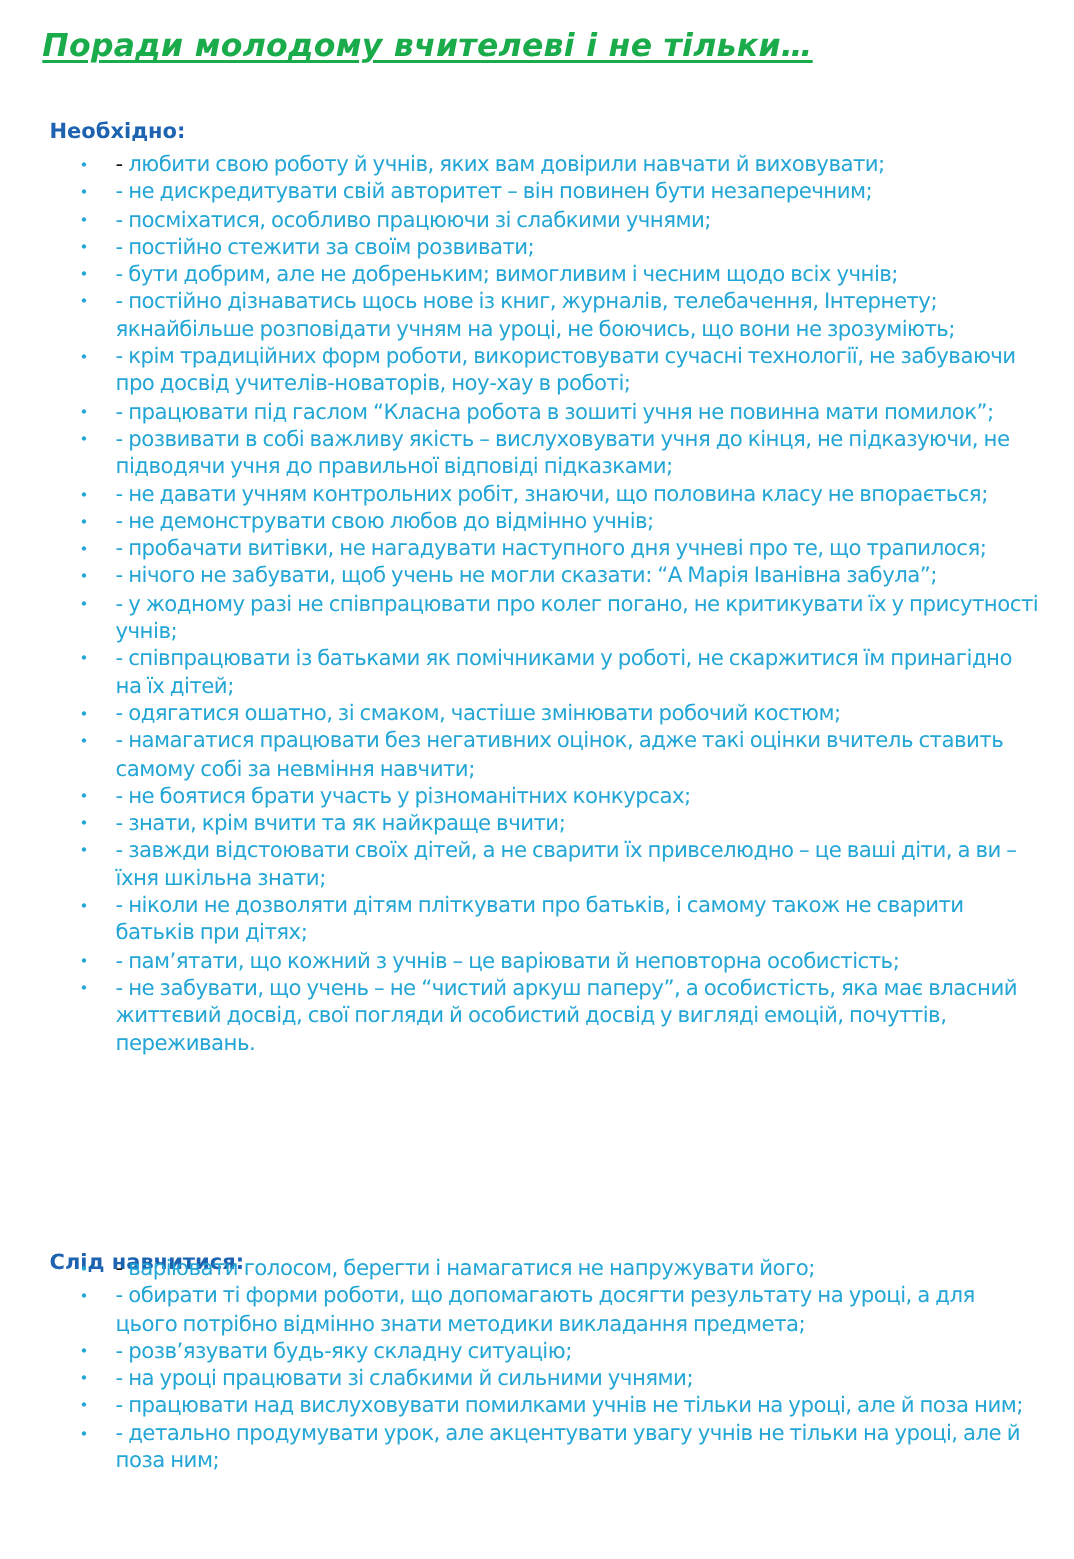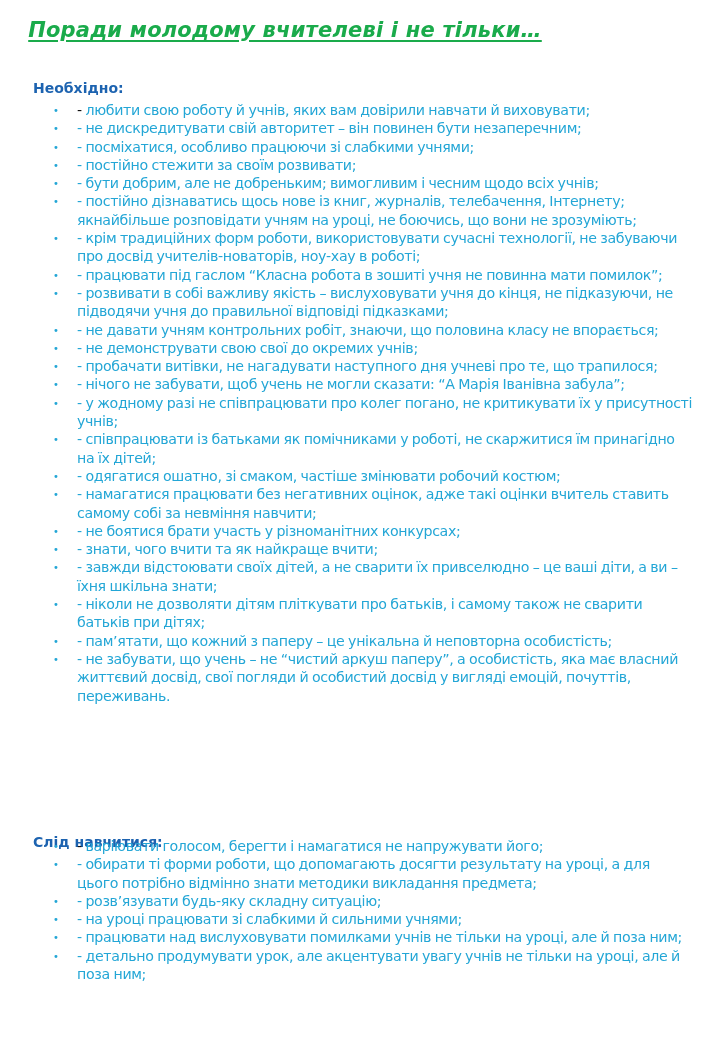--- a/index.html
+++ b/index.html
@@ -82,32 +82,32 @@
   <li><span class="bullet">•</span><span class="dash-dark">-</span><span> любити свою роботу й учнів, яких вам довірили навчати й виховувати;</span></li>
   <li><span class="bullet">•</span><span>-</span><span> не дискредитувати свій авторитет – він повинен бути незаперечним;</span></li>
   <li><span class="bullet">•</span><span>-</span><span> посміхатися, особливо працюючи зі слабкими учнями;</span></li>
   <li><span class="bullet">•</span><span>-</span><span> постійно стежити за своїм розвивати;</span></li>
   <li><span class="bullet">•</span><span>-</span><span> бути добрим, але не добреньким; вимогливим і чесним щодо всіх учнів;</span></li>
   <li><span class="bullet">•</span><span>-</span><span> постійно дізнаватись щось нове із книг, журналів, телебачення, Інтернету; якнайбільше розповідати учням на уроці, не  боючись, що вони не зрозуміють;</span></li>
   <li><span class="bullet">•</span><span>-</span><span> крім традиційних форм роботи, використовувати сучасні технології, не забуваючи про досвід учителів-новаторів, ноу-хау в роботі;</span></li>
   <li><span class="bullet">•</span><span>-</span><span> працювати під гаслом “Класна робота в зошиті учня не повинна мати помилок”;</span></li>
   <li><span class="bullet">•</span><span>-</span><span> розвивати в собі важливу якість – вислуховувати учня до кінця, не підказуючи, не підводячи учня до правильної відповіді підказками;</span></li>
   <li><span class="bullet">•</span><span>-</span><span> не давати учням контрольних робіт, знаючи, що половина класу не впорається;</span></li>
-  <li><span class="bullet">•</span><span>-</span><span> не демонструвати свою свої до окремих учнів;</span></li>
+  <li><span class="bullet">•</span><span>-</span><span> не демонструвати свою любов до відмінно учнів;</span></li>
   <li><span class="bullet">•</span><span>-</span><span> пробачати витівки, не нагадувати наступного дня учневі про те, що трапилося;</span></li>
   <li><span class="bullet">•</span><span>-</span><span> нічого не забувати, щоб учень не могли сказати: “А Марія Іванівна забула”;</span></li>
   <li><span class="bullet">•</span><span>-</span><span> у жодному разі не співпрацювати про колег погано, не критикувати їх у присутності учнів;</span></li>
   <li><span class="bullet">•</span><span>-</span><span> співпрацювати із батьками як помічниками у роботі, не скаржитися їм принагідно на їх дітей;</span></li>
   <li><span class="bullet">•</span><span>-</span><span> одягатися ошатно, зі смаком, частіше змінювати робочий костюм;</span></li>
   <li><span class="bullet">•</span><span>-</span><span> намагатися працювати без негативних оцінок, адже такі оцінки вчитель ставить самому собі за невміння навчити;</span></li>
   <li><span class="bullet">•</span><span>-</span><span> не боятися брати участь у різноманітних конкурсах;</span></li>
-  <li><span class="bullet">•</span><span>-</span><span> знати, чого вчити та як найкраще вчити;</span></li>
+  <li><span class="bullet">•</span><span>-</span><span> знати, крім вчити та як найкраще вчити;</span></li>
   <li><span class="bullet">•</span><span>-</span><span> завжди відстоювати своїх дітей, а не сварити їх привселюдно – це ваші діти, а ви – їхня шкільна знати;</span></li>
   <li><span class="bullet">•</span><span>-</span><span> ніколи не дозволяти дітям пліткувати про батьків, і самому також не сварити батьків при дітях;</span></li>
-  <li><span class="bullet">•</span><span>-</span><span> пам’ятати, що кожний з паперу – це унікальна й неповторна особистість;</span></li>
+  <li><span class="bullet">•</span><span>-</span><span> пам’ятати, що кожний з учнів – це варіювати й неповторна особистість;</span></li>
   <li><span class="bullet">•</span><span>-</span><span> не забувати, що учень – не “чистий аркуш паперу”, а особистість, яка має власний життєвий досвід, свої погляди й особистий досвід у вигляді емоцій, почуттів, переживань.</span></li>
 </ul>
 
 <h2 class="section-heading" style="top:834px;">Слід навчитися:</h2>
 
 <ul class="tips" style="top:837px;">
   <li><span class="bullet">•</span><span class="dash-dark">-</span><span> варіювати голосом, берегти і намагатися не напружувати його;</span></li>
   <li><span class="bullet">•</span><span>-</span><span> обирати ті форми роботи, що допомагають досягти результату на уроці, а для цього потрібно відмінно знати методики викладання предмета;</span></li>
   <li><span class="bullet">•</span><span>-</span><span> розв’язувати будь-яку складну ситуацію;</span></li>
   <li><span class="bullet">•</span><span>-</span><span> на уроці працювати зі слабкими й сильними учнями;</span></li>

